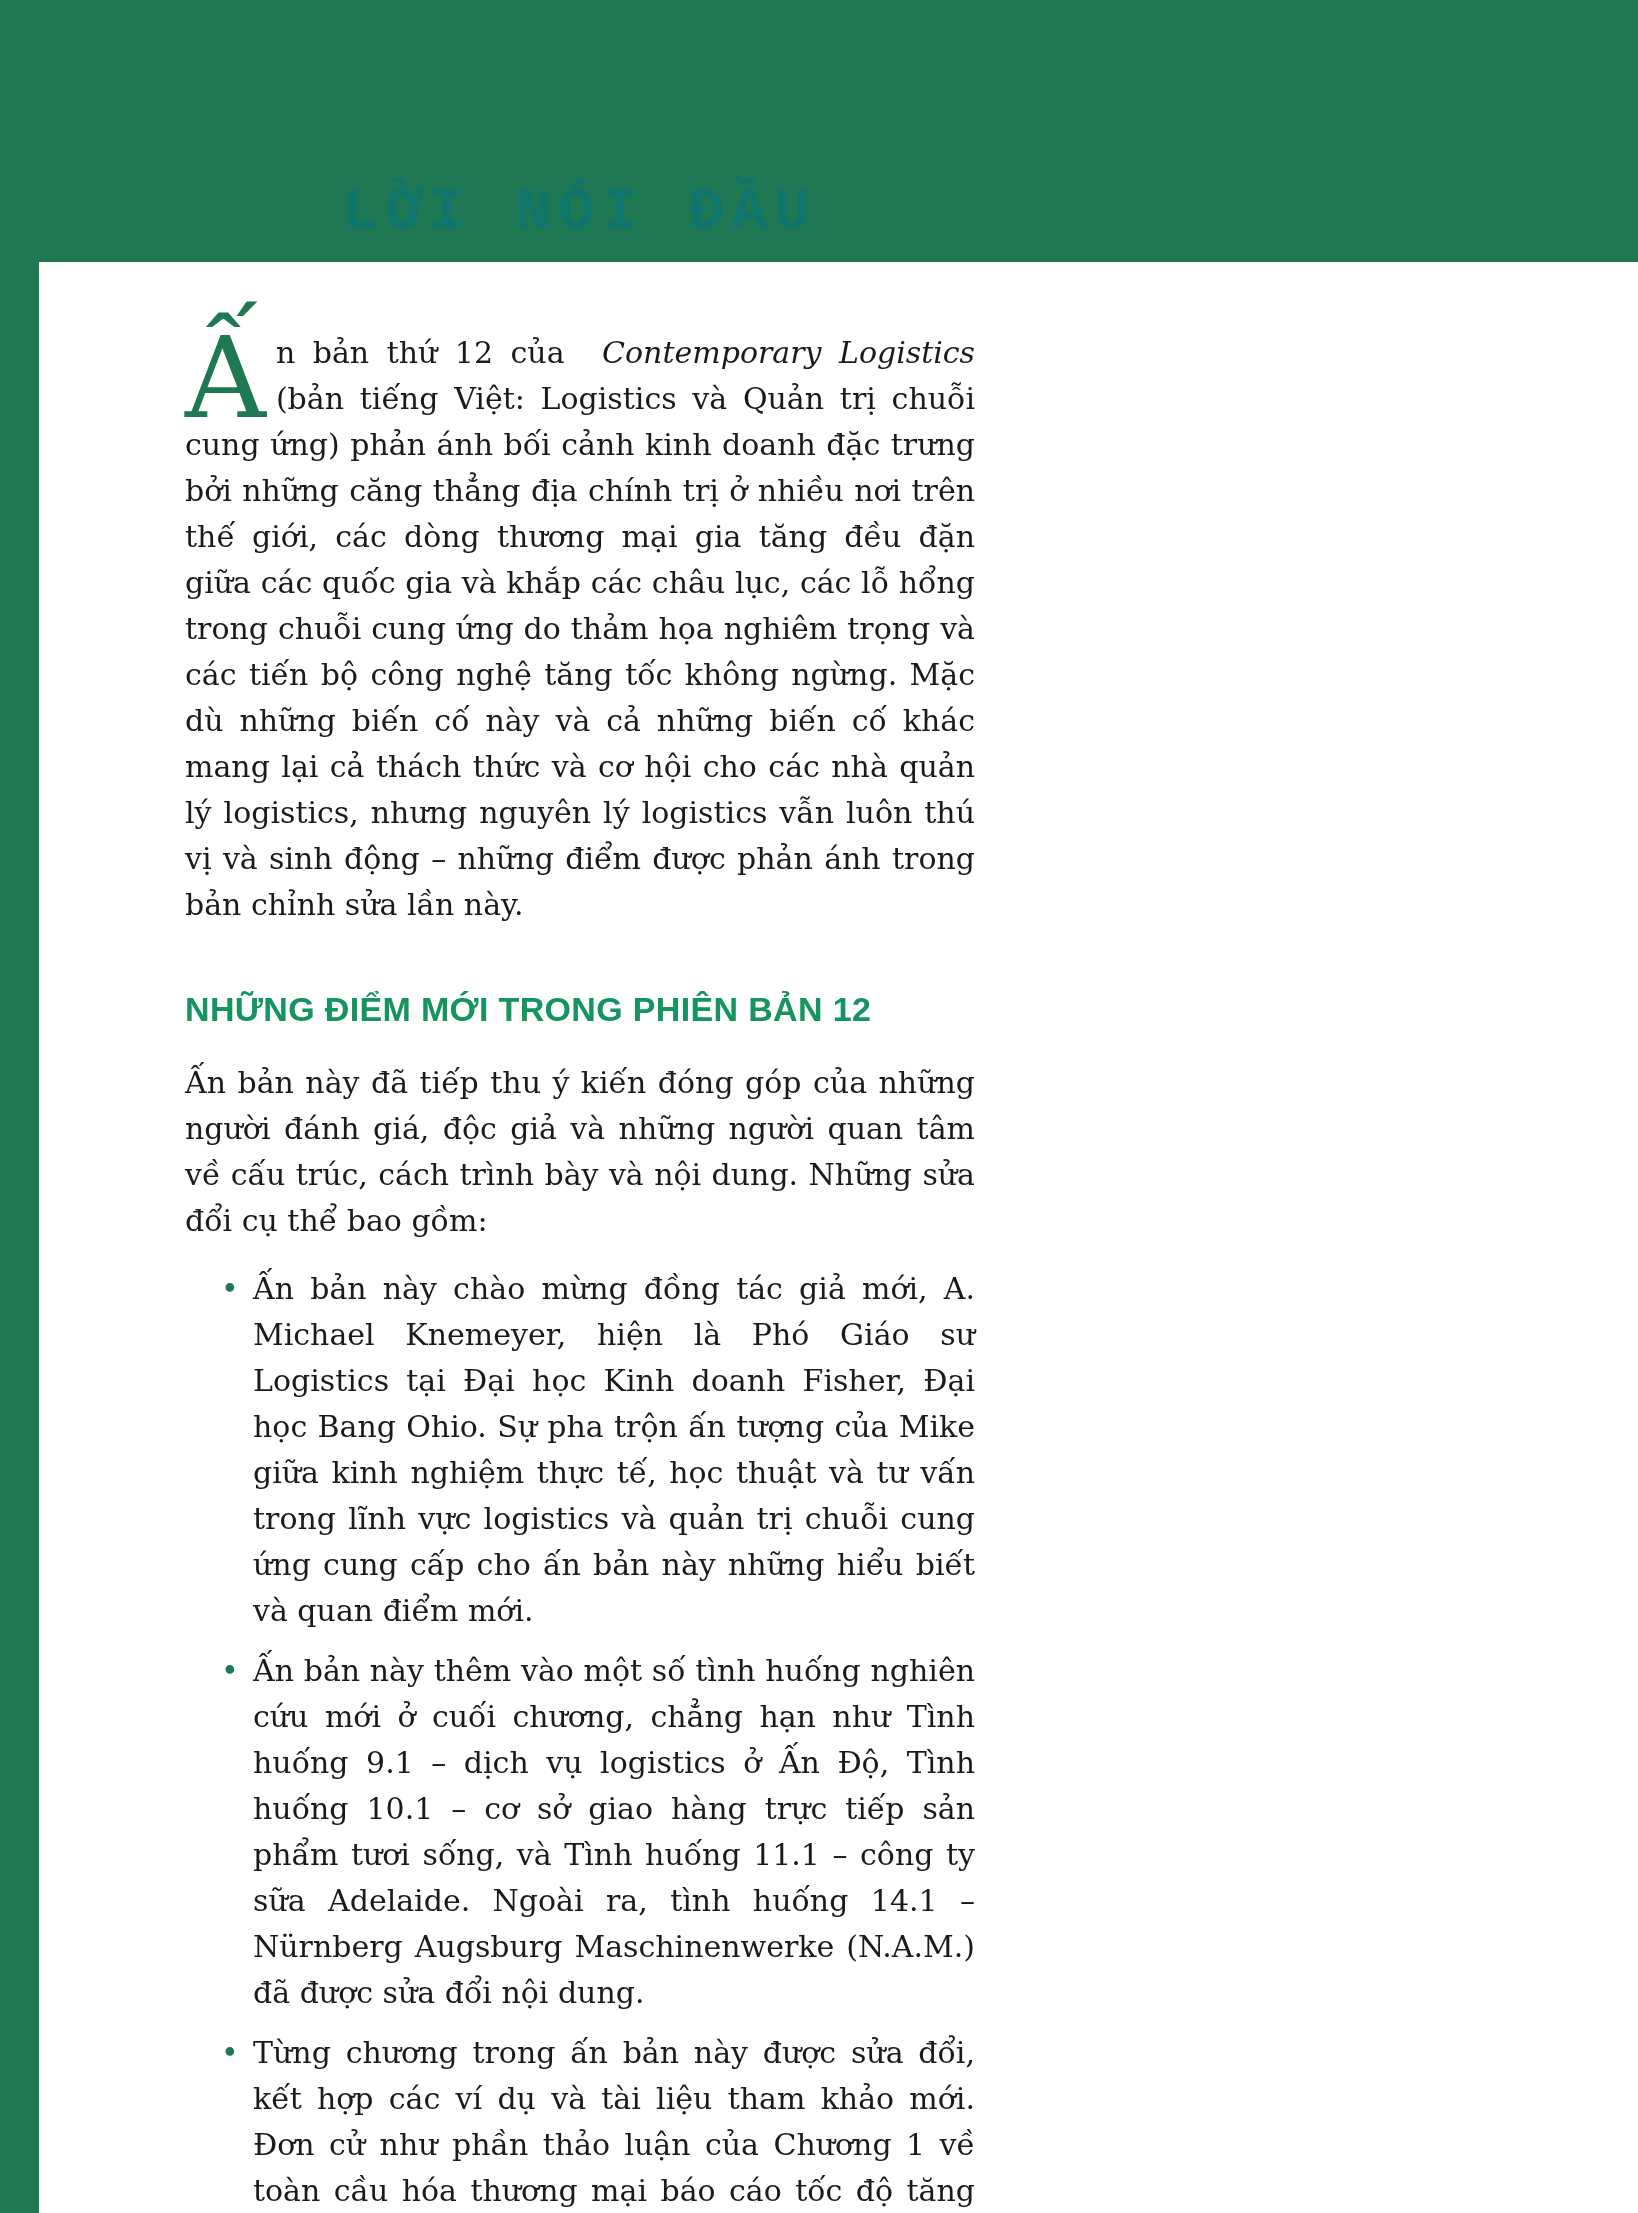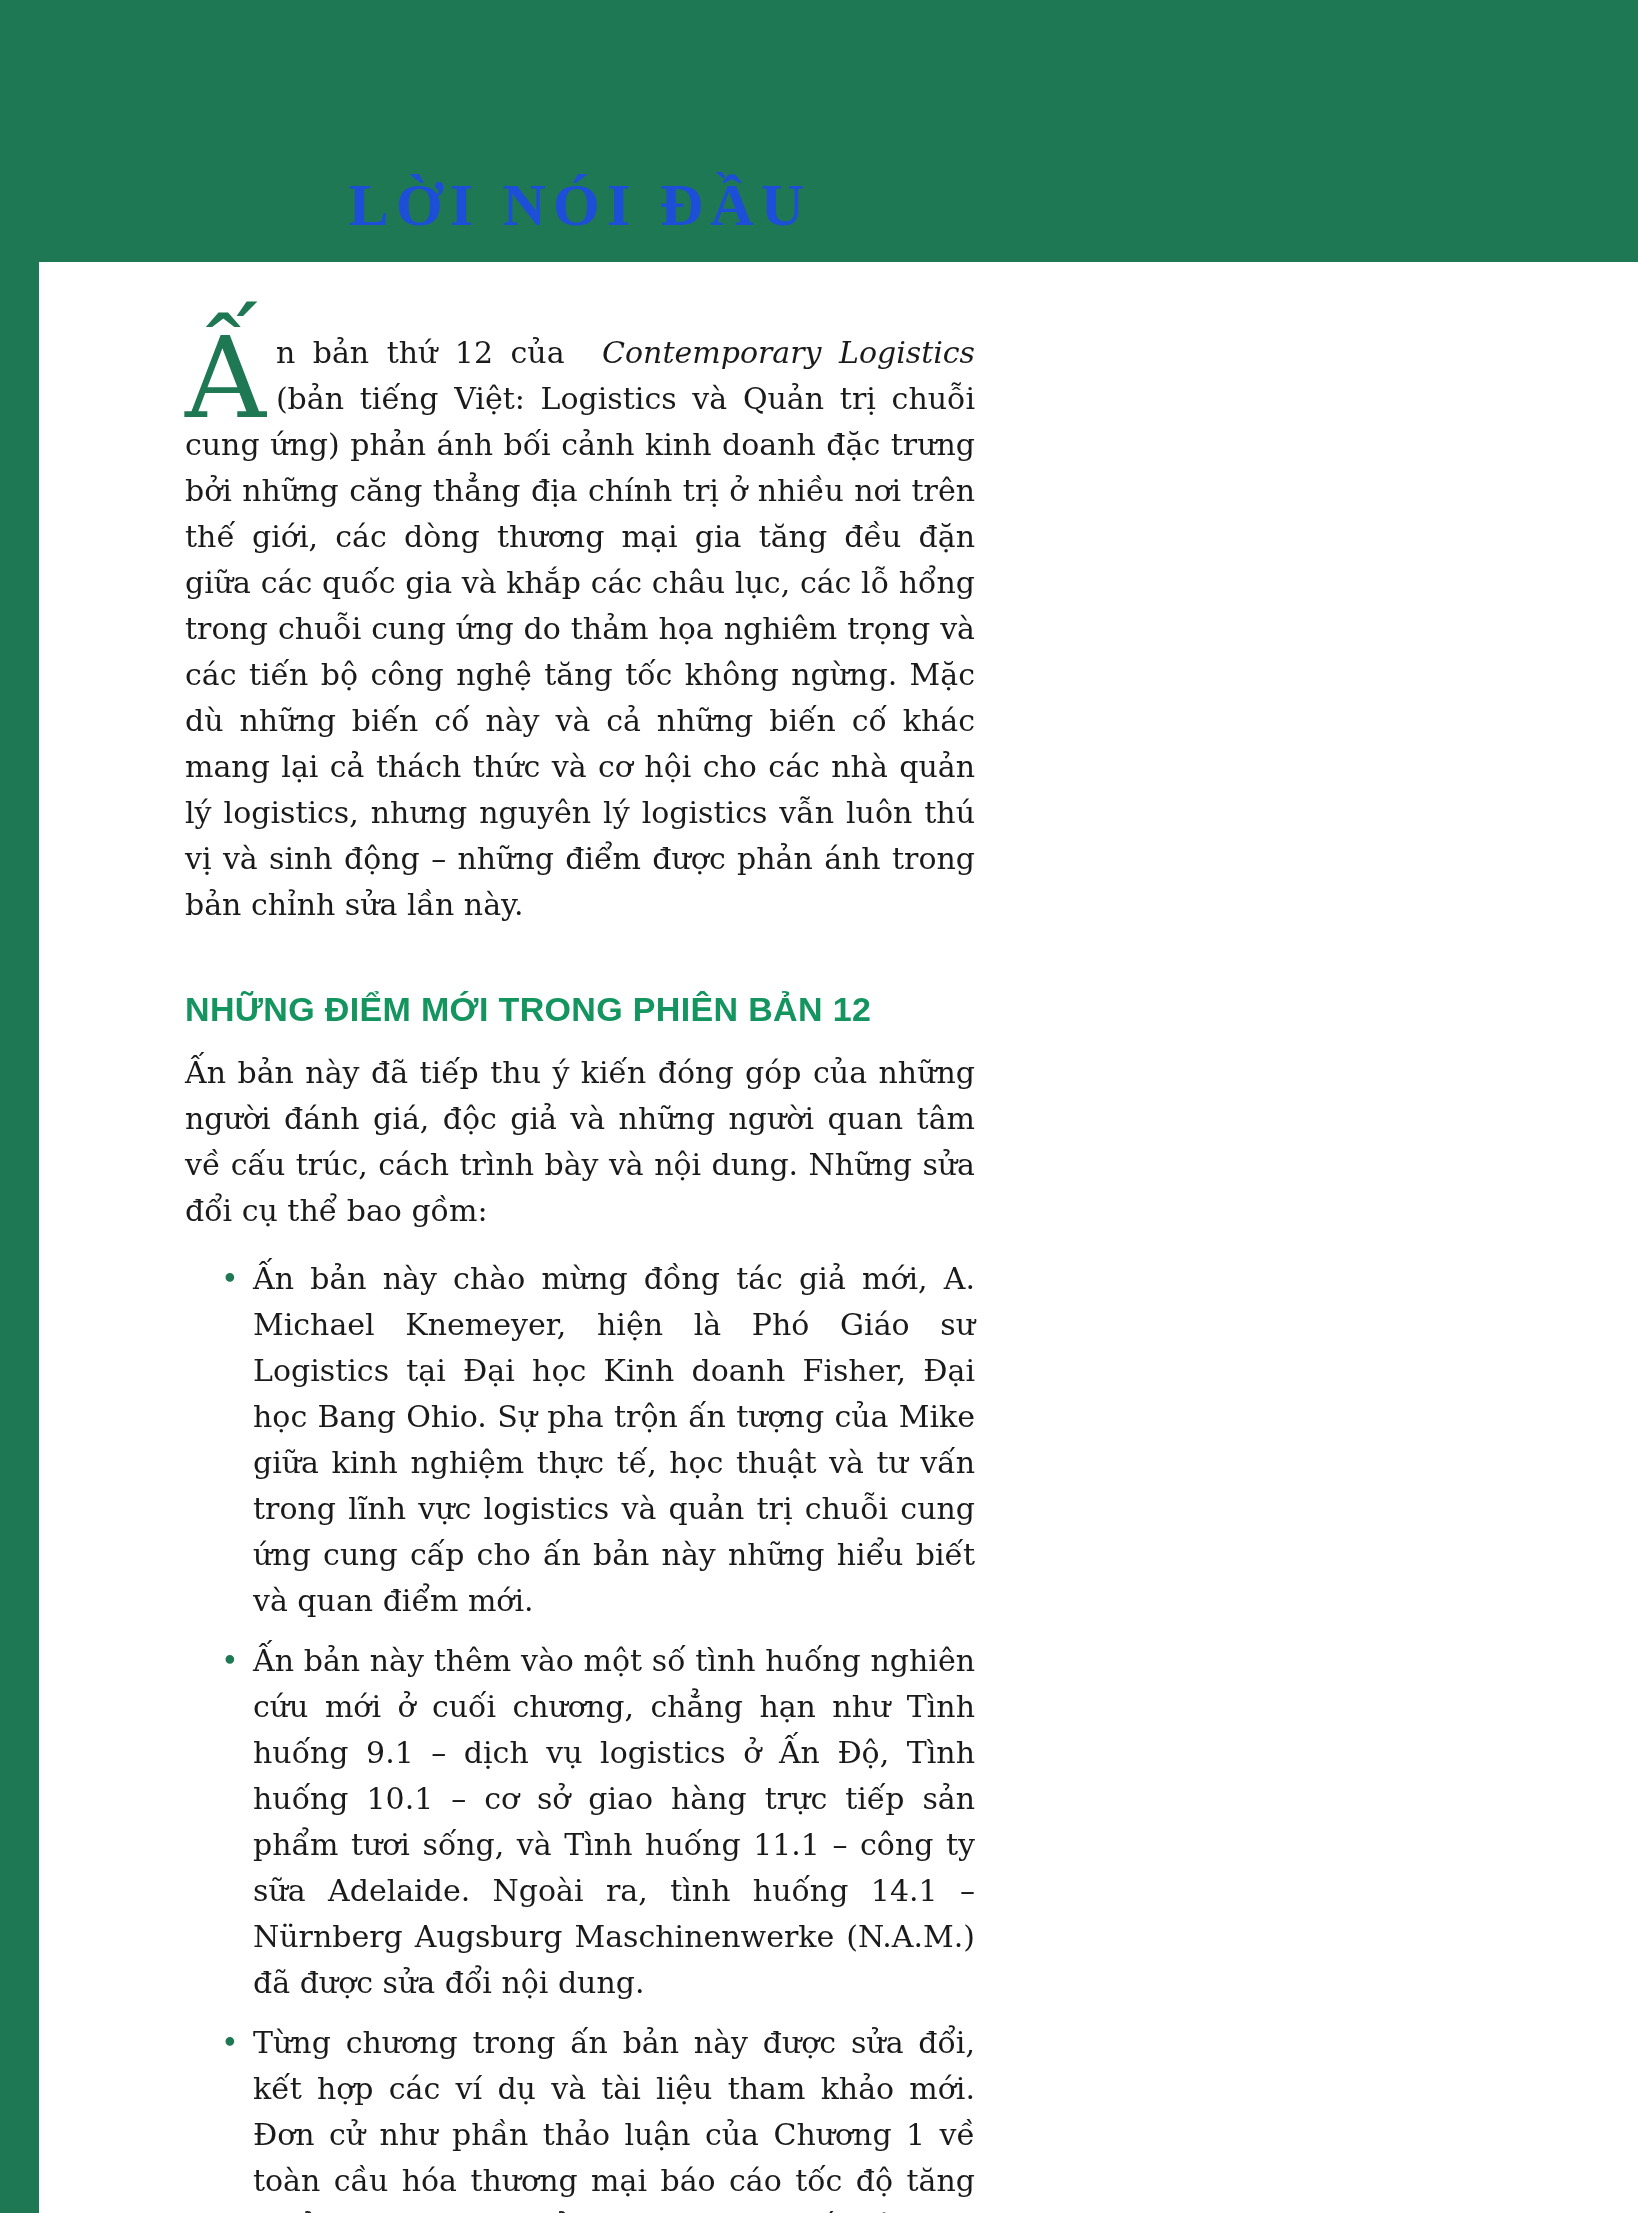--- a/index.html
+++ b/index.html
@@ -19,25 +19,25 @@
     background: #1e7853;
   }
   .header-band {
     position: absolute;
     left: 0; top: 0;
     width: 100%; height: 262px;
     background: #1e7853;
   }
   .page-title {
     position: absolute;
-    left: 185px; top: 131px;
+    left: 185px; top: 138px;
     width: 790px;
     text-align: center;
-    color: #1d4ed8;
-    font-family: Liberation Serif, serif;
+    color: #0f766e;
+    font-family: Liberation Mono, monospace;
     font-weight: bold;
     font-size: 60px;
     letter-spacing: 0.12em;
     white-space: nowrap;
   }
   .content {
     position: absolute;
     left: 185px; top: 330px;
     width: 790px;
     font-size: 30px;
@@ -49,21 +49,21 @@
     float: left;
     color: #1e7853;
     font-family: "DejaVu Serif", serif;
     font-size: 112px;
     line-height: 88px;
     padding-top: 4px;
     margin-right: 10px;
   }
   .italic { font-style: italic; margin-left: 20px; }
   .section-heading {
-    margin: 58px 0 18px 0;
+    margin: 58px 0 28px 0;
     font-family: "Liberation Sans", "DejaVu Sans", sans-serif;
     font-weight: bold;
     font-size: 34px;
     color: #14945f;
     letter-spacing: 0.01em;
     text-align: left;
   }
   .section-lead { margin: 0 0 22px 0; }
   .bullet-list {
     list-style: none;

